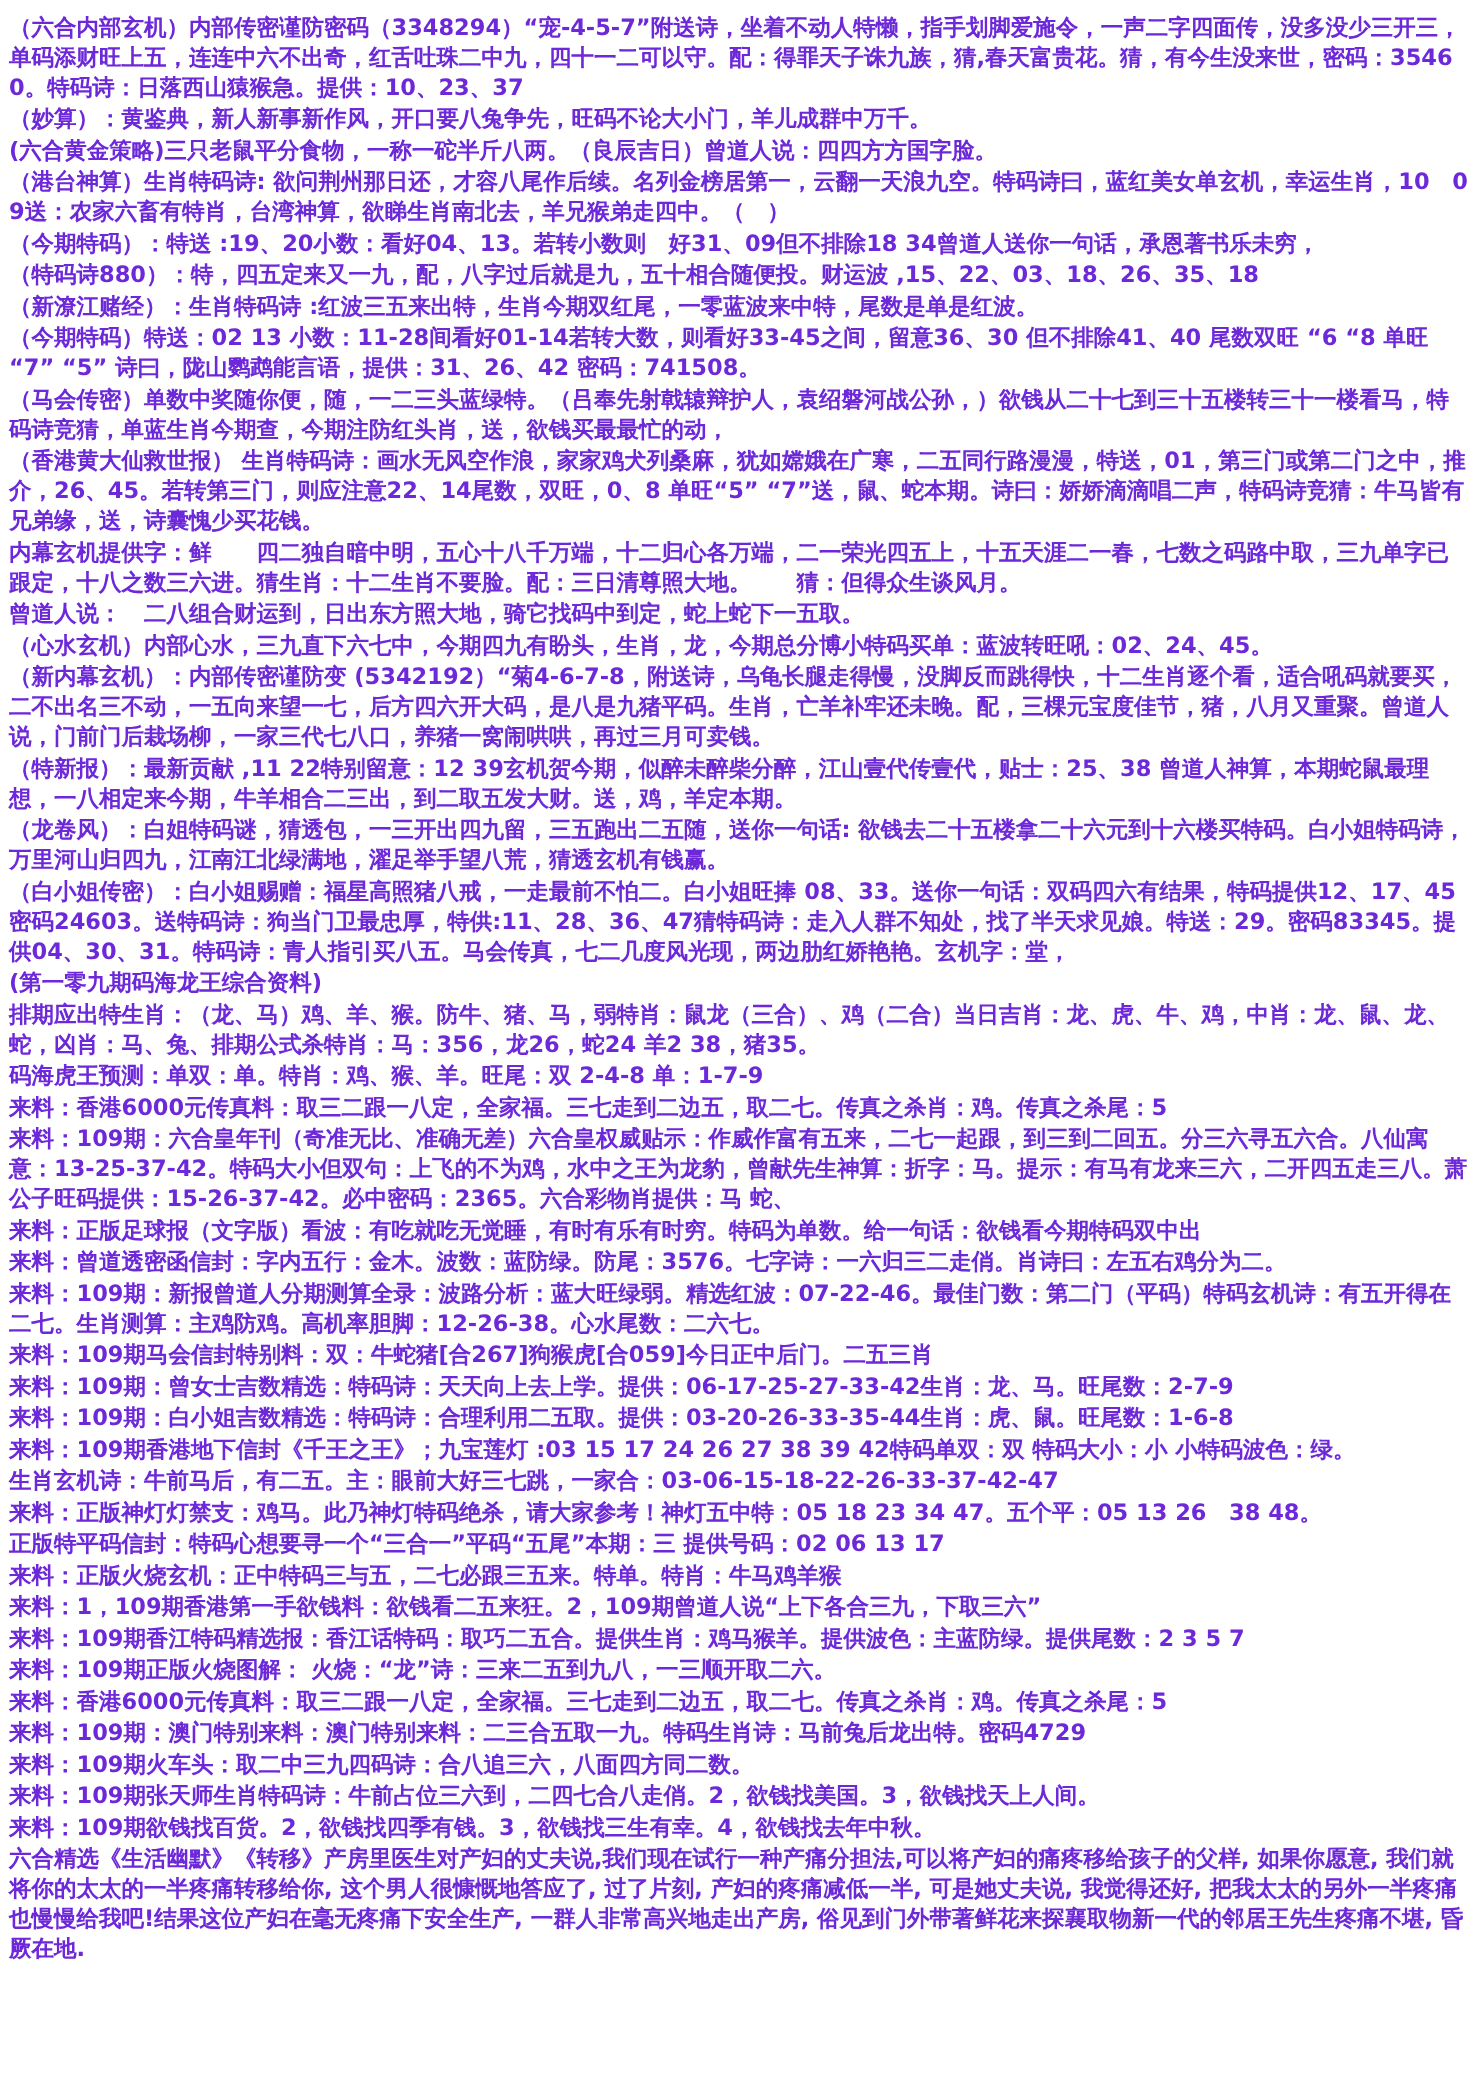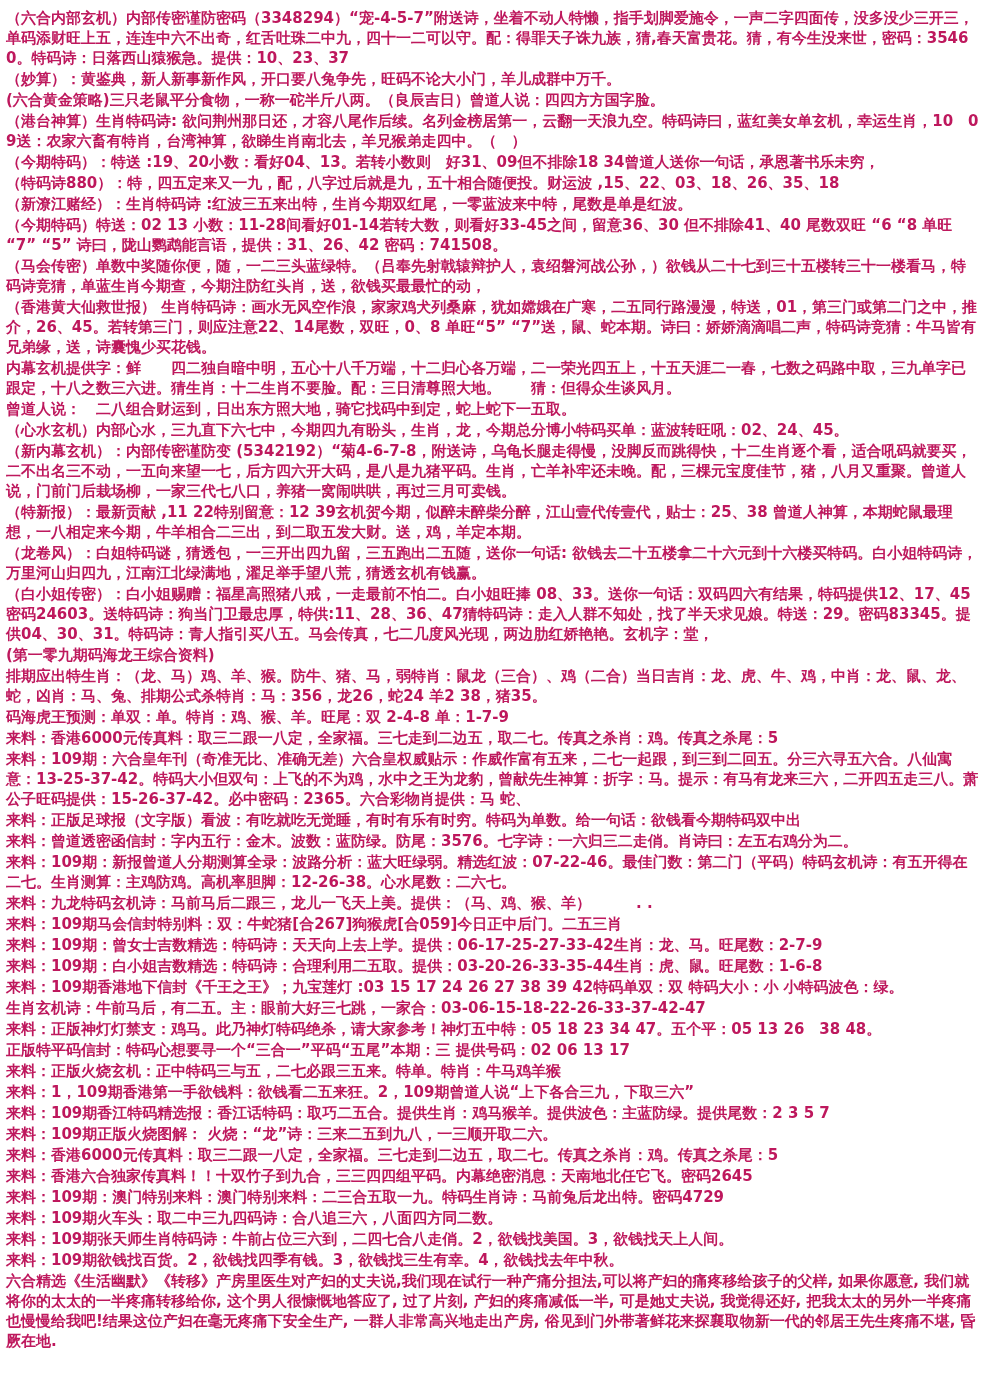--- a/index.html
+++ b/index.html
@@ -1,18 +1,18 @@
 <!DOCTYPE html>
 <html><head>
 <meta charset="utf-8">
 <style>
   html,body{margin:0;padding:0;background:#fff;}
   .page{
     width:989px;height:1388px;box-sizing:border-box;
-    background:#fff;color:#be185d;
+    background:#fff;color:#6d28d9;
     padding:8px 10px 6px 6px;
     font-family:"DejaVu Sans","Liberation Sans",sans-serif;
     font-weight:bold;
     overflow:hidden;
   }
   .doc p.ln{
     margin:0 0 1px 0;
     font-size:15px;
     line-height:20px;
     letter-spacing:0px;
@@ -43,34 +43,32 @@
     <p class="ln">（龙卷风）：白姐特码谜，猜透包，一三开出四九留，三五跑出二五随，送你一句话: 欲钱去二十五楼拿二十六元到十六楼买特码。白小姐特码诗，万里河山归四九，江南江北绿满地，濯足举手望八荒，猜透玄机有钱赢。</p>
     <p class="ln">（白小姐传密）：白小姐赐赠：福星高照猪八戒，一走最前不怕二。白小姐旺捧 08、33。送你一句话：双码四六有结果，特码提供12、17、45密码24603。送特码诗：狗当门卫最忠厚，特供:11、28、36、47猜特码诗：走入人群不知处，找了半天求见娘。特送：29。密码83345。提供04、30、31。特码诗：青人指引买八五。马会传真，七二几度风光现，两边肋红娇艳艳。玄机字：堂，</p>
     <p class="ln">(第一零九期码海龙王综合资料)</p>
     <p class="ln">排期应出特生肖：（龙、马）鸡、羊、猴。防牛、猪、马，弱特肖：鼠龙（三合）、鸡（二合）当日吉肖：龙、虎、牛、鸡，中肖：龙、鼠、龙、蛇，凶肖：马、兔、排期公式杀特肖：马：356，龙26，蛇24 羊2 38，猪35。</p>
     <p class="ln">码海虎王预测：单双：单。特肖：鸡、猴、羊。旺尾：双 2-4-8 单：1-7-9</p>
     <p class="ln">来料：香港6000元传真料：取三二跟一八定，全家福。三七走到二边五，取二七。传真之杀肖：鸡。传真之杀尾：5</p>
     <p class="ln">来料：109期：六合皇年刊（奇准无比、准确无差）六合皇权威贴示：作威作富有五来，二七一起跟，到三到二回五。分三六寻五六合。八仙寓意：13-25-37-42。特码大小但双句：上飞的不为鸡，水中之王为龙豹，曾献先生神算：折字：马。提示：有马有龙来三六，二开四五走三八。萧公子旺码提供：15-26-37-42。必中密码：2365。六合彩物肖提供：马 蛇、</p>
     <p class="ln">来料：正版足球报（文字版）看波：有吃就吃无觉睡，有时有乐有时穷。特码为单数。给一句话：欲钱看今期特码双中出</p>
     <p class="ln">来料：曾道透密函信封：字内五行：金木。波数：蓝防绿。防尾：3576。七字诗：一六归三二走俏。肖诗曰：左五右鸡分为二。</p>
     <p class="ln">来料：109期：新报曾道人分期测算全录：波路分析：蓝大旺绿弱。精选红波：07-22-46。最佳门数：第二门（平码）特码玄机诗：有五开得在二七。生肖测算：主鸡防鸡。高机率胆脚：12-26-38。心水尾数：二六七。</p>
-    <p class="ln">来料：九龙特码玄机诗：马前马后二跟三，龙儿一飞天上美。提供：（马、鸡、猴、羊）　　　. .</p>
     <p class="ln">来料：109期马会信封特别料：双：牛蛇猪[合267]狗猴虎[合059]今日正中后门。二五三肖</p>
     <p class="ln">来料：109期：曾女士吉数精选：特码诗：天天向上去上学。提供：06-17-25-27-33-42生肖：龙、马。旺尾数：2-7-9</p>
     <p class="ln">来料：109期：白小姐吉数精选：特码诗：合理利用二五取。提供：03-20-26-33-35-44生肖：虎、鼠。旺尾数：1-6-8</p>
     <p class="ln">来料：109期香港地下信封《千王之王》；九宝莲灯 :03 15 17 24 26 27 38 39 42特码单双：双 特码大小：小 小特码波色：绿。</p>
     <p class="ln">生肖玄机诗：牛前马后，有二五。主：眼前大好三七跳，一家合：03-06-15-18-22-26-33-37-42-47</p>
     <p class="ln">来料：正版神灯灯禁支：鸡马。此乃神灯特码绝杀，请大家参考！神灯五中特：05 18 23 34 47。五个平：05 13 26　38 48。</p>
     <p class="ln">正版特平码信封：特码心想要寻一个“三合一”平码“五尾”本期：三 提供号码：02 06 13 17</p>
     <p class="ln">来料：正版火烧玄机：正中特码三与五，二七必跟三五来。特单。特肖：牛马鸡羊猴</p>
     <p class="ln">来料：1，109期香港第一手欲钱料：欲钱看二五来狂。2，109期曾道人说“上下各合三九，下取三六”</p>
     <p class="ln">来料：109期香江特码精选报：香江话特码：取巧二五合。提供生肖：鸡马猴羊。提供波色：主蓝防绿。提供尾数：2 3 5 7</p>
     <p class="ln">来料：109期正版火烧图解： 火烧：“龙”诗：三来二五到九八，一三顺开取二六。</p>
     <p class="ln">来料：香港6000元传真料：取三二跟一八定，全家福。三七走到二边五，取二七。传真之杀肖：鸡。传真之杀尾：5</p>
-    <p class="ln">来料：香港六合独家传真料！！十双竹子到九合，三三四四组平码。内幕绝密消息：天南地北任它飞。密码2645</p>
     <p class="ln">来料：109期：澳门特别来料：澳门特别来料：二三合五取一九。特码生肖诗：马前兔后龙出特。密码4729</p>
     <p class="ln">来料：109期火车头：取二中三九四码诗：合八追三六，八面四方同二数。</p>
     <p class="ln">来料：109期张天师生肖特码诗：牛前占位三六到，二四七合八走俏。2，欲钱找美国。3，欲钱找天上人间。</p>
     <p class="ln">来料：109期欲钱找百货。2，欲钱找四季有钱。3，欲钱找三生有幸。4，欲钱找去年中秋。</p>
     <p class="ln">六合精选《生活幽默》《转移》产房里医生对产妇的丈夫说,我们现在试行一种产痛分担法,可以将产妇的痛疼移给孩子的父样, 如果你愿意, 我们就将你的太太的一半疼痛转移给你, 这个男人很慷慨地答应了, 过了片刻, 产妇的疼痛减低一半, 可是她丈夫说, 我觉得还好, 把我太太的另外一半疼痛也慢慢给我吧!结果这位产妇在毫无疼痛下安全生产, 一群人非常高兴地走出产房, 俗见到门外带著鲜花来探襄取物新一代的邻居王先生疼痛不堪, 昏厥在地.</p>
   </div>
 
 </div>
 
 </body></html>

